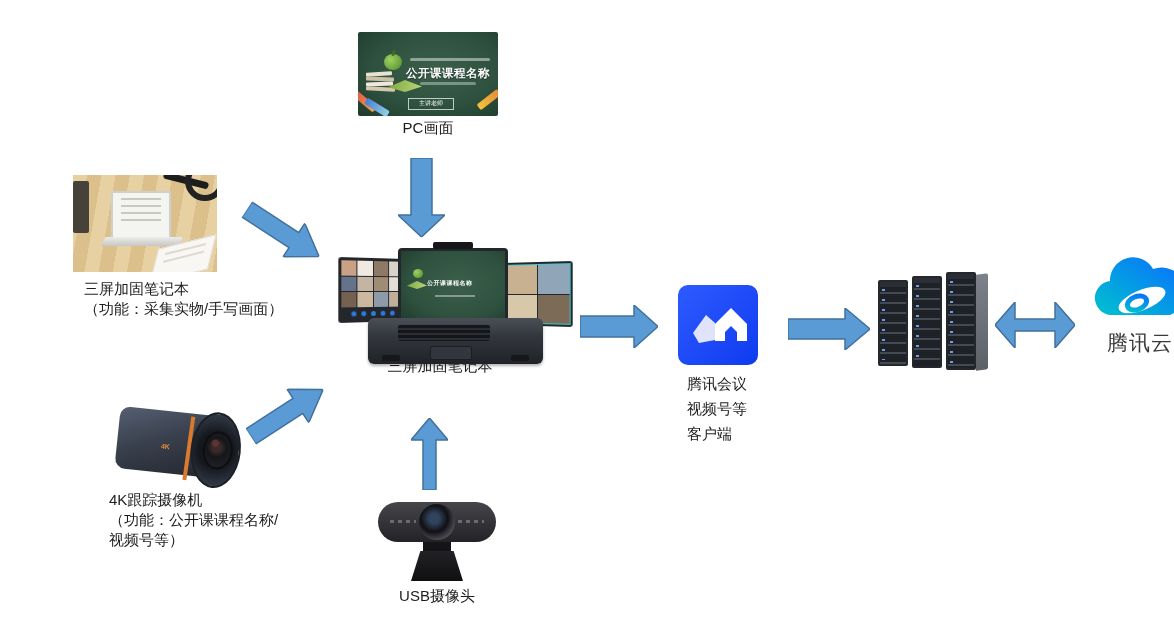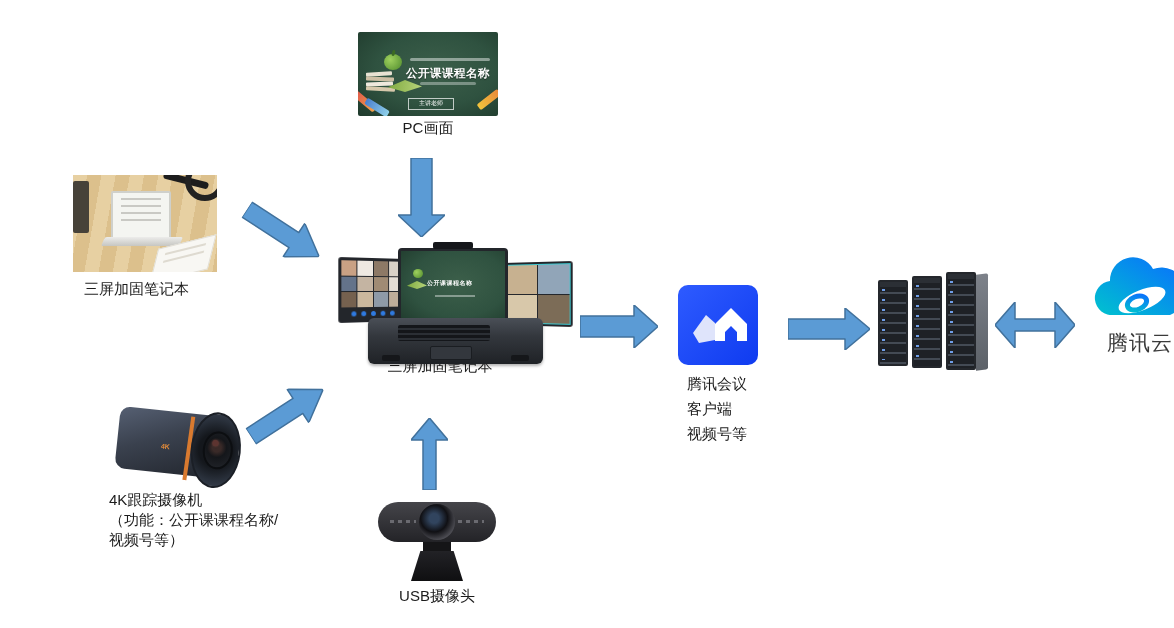--- a/index.html
+++ b/index.html
@@ -169,21 +169,21 @@
         <i></i>
       </div>
     <span class="ph-base"></span>
     <span class="ph-arm"></span>
     <span class="ph-ring"></span>
     <div class="ph-notebook">
         <i></i>
         <i></i>
       </div>
   </div>
-  <div class="abs label phone-label"><span>三屏加固笔记本</span><br></div>
+  <div class="abs label phone-label"><span>三屏加固笔记本</span><br><span>（功能：采集实物/手写画面）</span></div>
 
   <div class="abs cam4k">
     <div class="cam4k-inner">
       <div class="cam4k-body">
         <span class="cam4k-4k">4K</span>
         <span class="cam4k-stripe"></span>
       </div>
       <div class="cam4k-face">
         <span class="cam4k-lens"></span>
       </div>
@@ -252,22 +252,22 @@
   <div class="abs label label-center usb-label">USB摄像头</div>
 
   <div class="abs meeting">
     <svg width="80" height="80" viewBox="0 0 80 80">
       <polygon points="15,48 28,30 37,38 37,55 21,58" fill="#dfe4fb"></polygon>
       <polygon points="37,56 37,39 53,23 69,39 69,56 59,56 59,47 53,41 47,47 47,56" fill="#ffffff"></polygon>
     </svg>
   </div>
   <div class="abs meeting-label">
     <div>腾讯会议</div>
+    <div>视频号等</div>
     <div>客户端</div>
-    <div>视频号等</div>
   </div>
 
   <div class="abs servers">
     <div class="rack r1"></div>
     <div class="rack r2"></div>
     <div class="rack r3"></div>
     <div class="rack-side"></div>
   </div>
 
   <div class="abs cloud">

